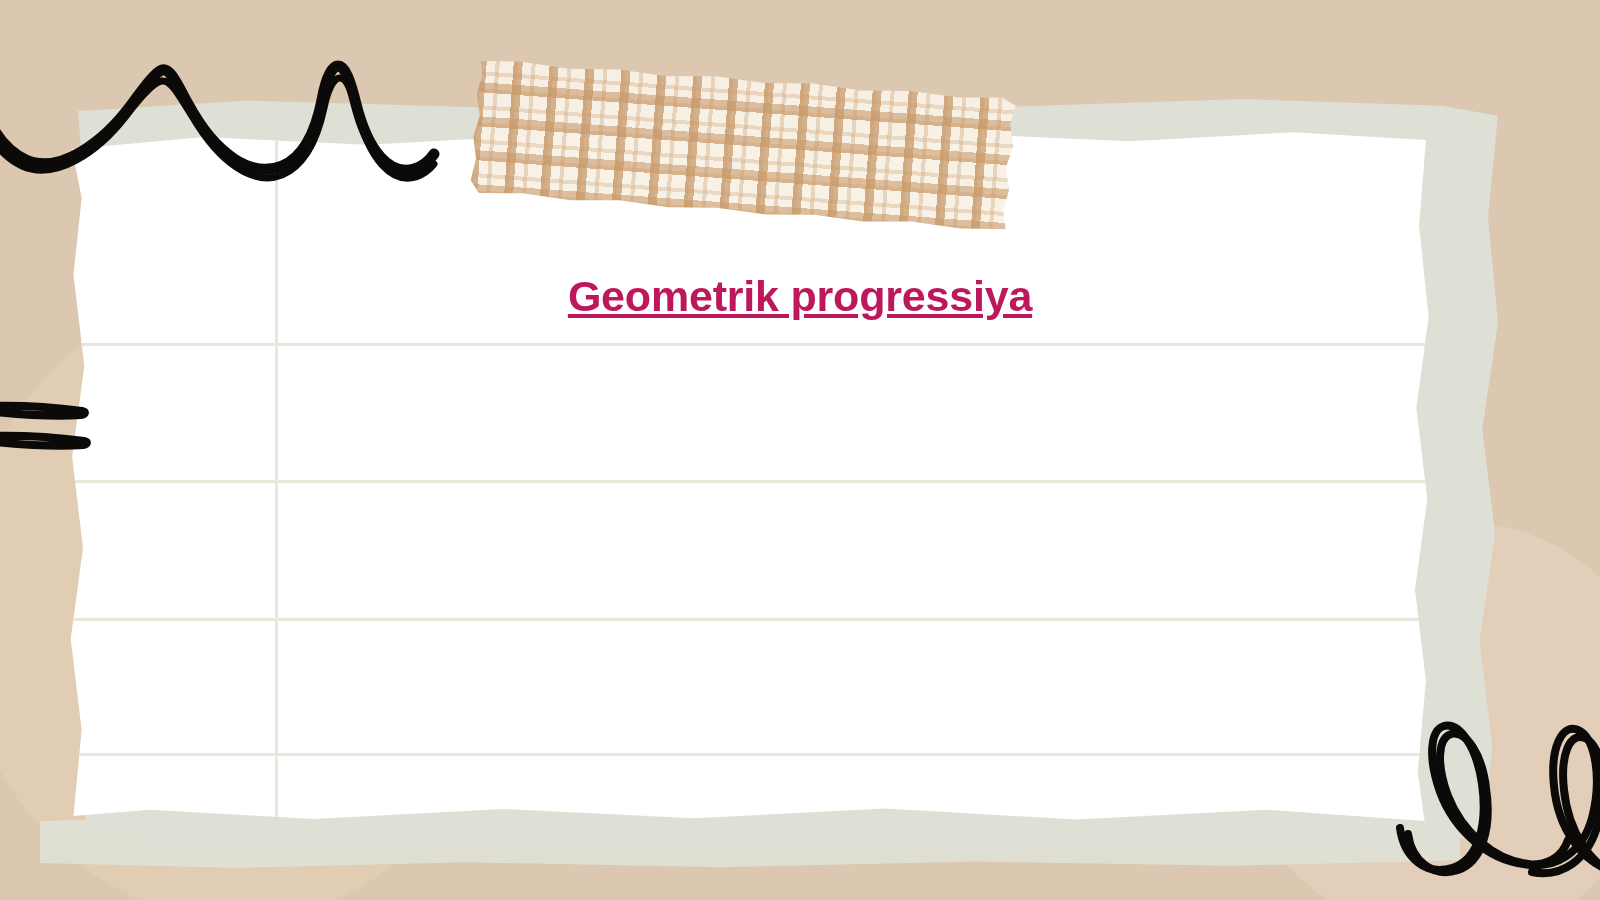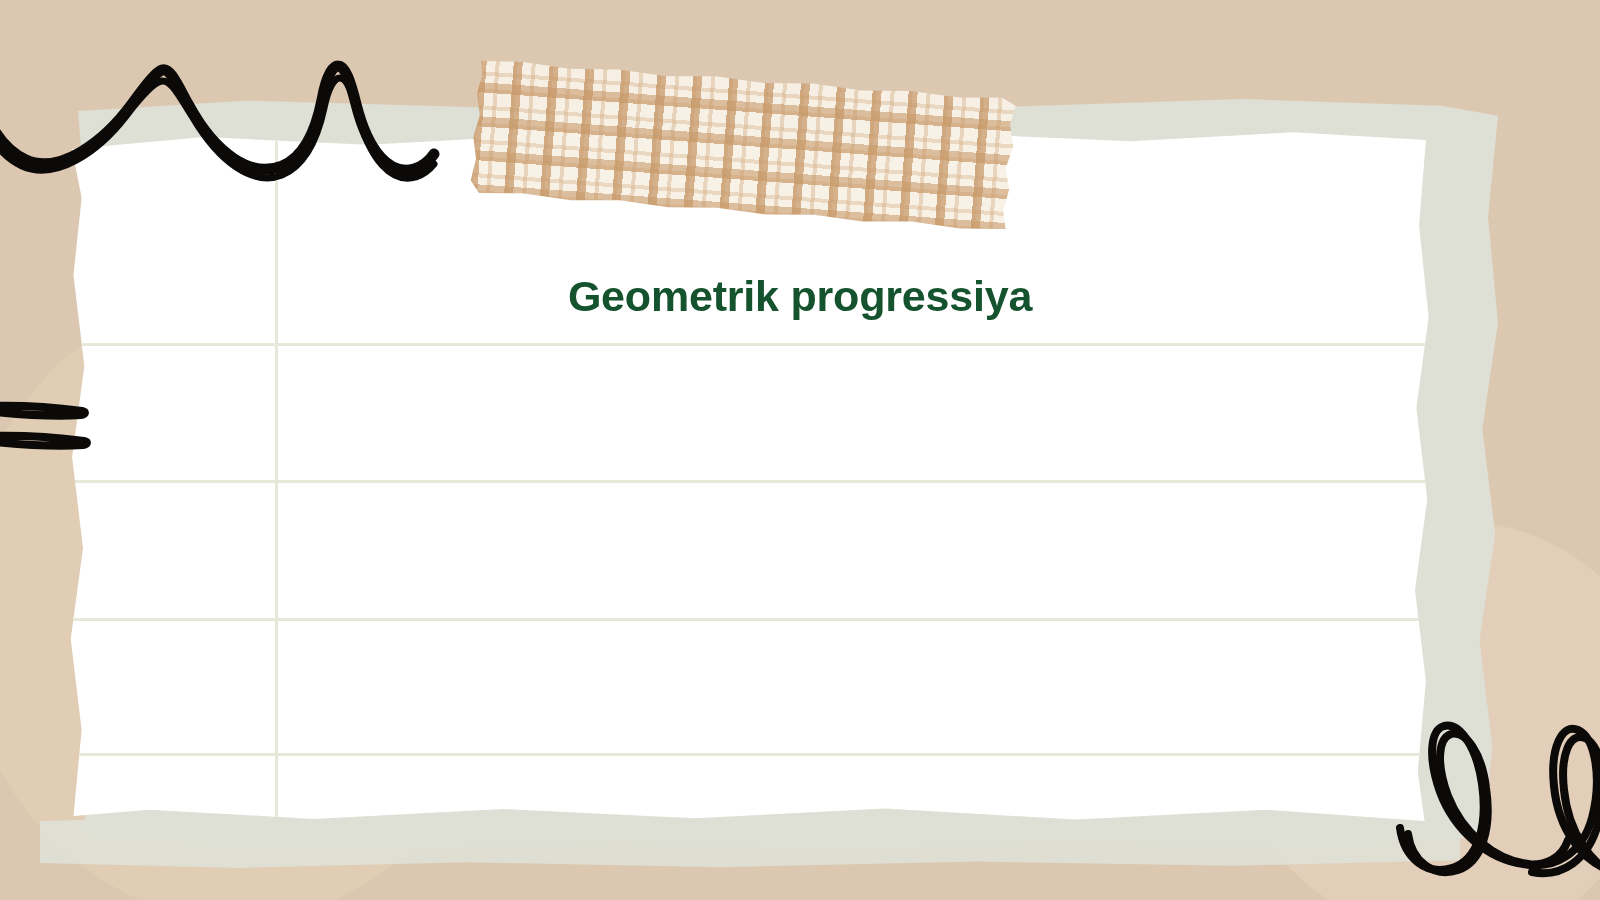--- a/index.html
+++ b/index.html
@@ -150,22 +150,23 @@
   
   .title {
     position: absolute;
     left: 0;
     top: 272px;
     width: 100%;
     text-align: center;
     font-size: 43px;
     font-weight: 700;
     letter-spacing: -0.2px;
-    color: #14532d;
+    color: #be185d;
     white-space: nowrap;
+    text-decoration: underline;
   }
 
   
   .doodle {
     position: absolute;
     pointer-events: none;
   }
   .doodle svg { display: block; overflow: visible; }
   .ink { fill: none; stroke: #0c0a09; stroke-linecap: round; stroke-linejoin: round; }
 

